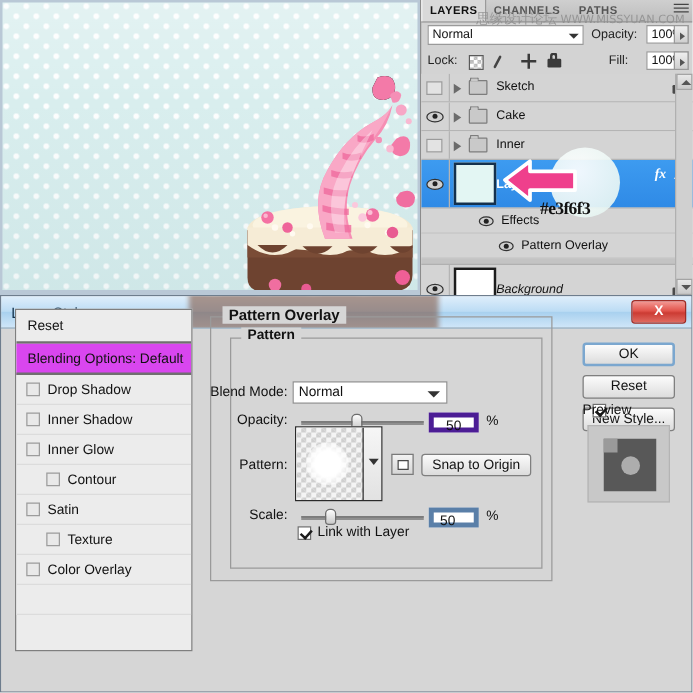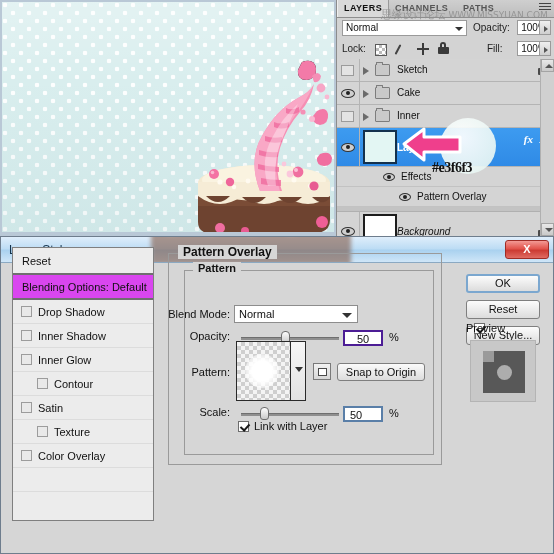--- a/index.html
+++ b/index.html
@@ -320,21 +320,21 @@
 
   .slider-track{
     position:absolute;height:2px;background:#8f8f8f;border-top:1px solid #6f6f6f;
   }
   .slider-knob{
     position:absolute;width:9px;height:13px;
     background:linear-gradient(180deg,#fdfdfd,#c9c9c9);
     border:1px solid #6d6d6d;border-radius:4px 4px 3px 3px;box-sizing:border-box;
   }
   .num-box{
-    position:absolute;height:16px;background:#fff;border:2px solid #4c1d95;
+    position:absolute;height:16px;background:#fff;border:4px solid #4c1d95;
     box-sizing:border-box;font-size:11px;line-height:14px;text-align:center;color:#111;
   }
   .num-box.focus{border-color:#5a7fa8;}
   .pct{position:absolute;font-size:11px;color:#111;}
 
   .pat-preview{
     position:absolute;left:236px;top:341px;width:70px;height:60px;
     border:1px solid #2a2a2a;box-sizing:border-box;background:#fff;overflow:hidden;
   }
   .pat-checks{

